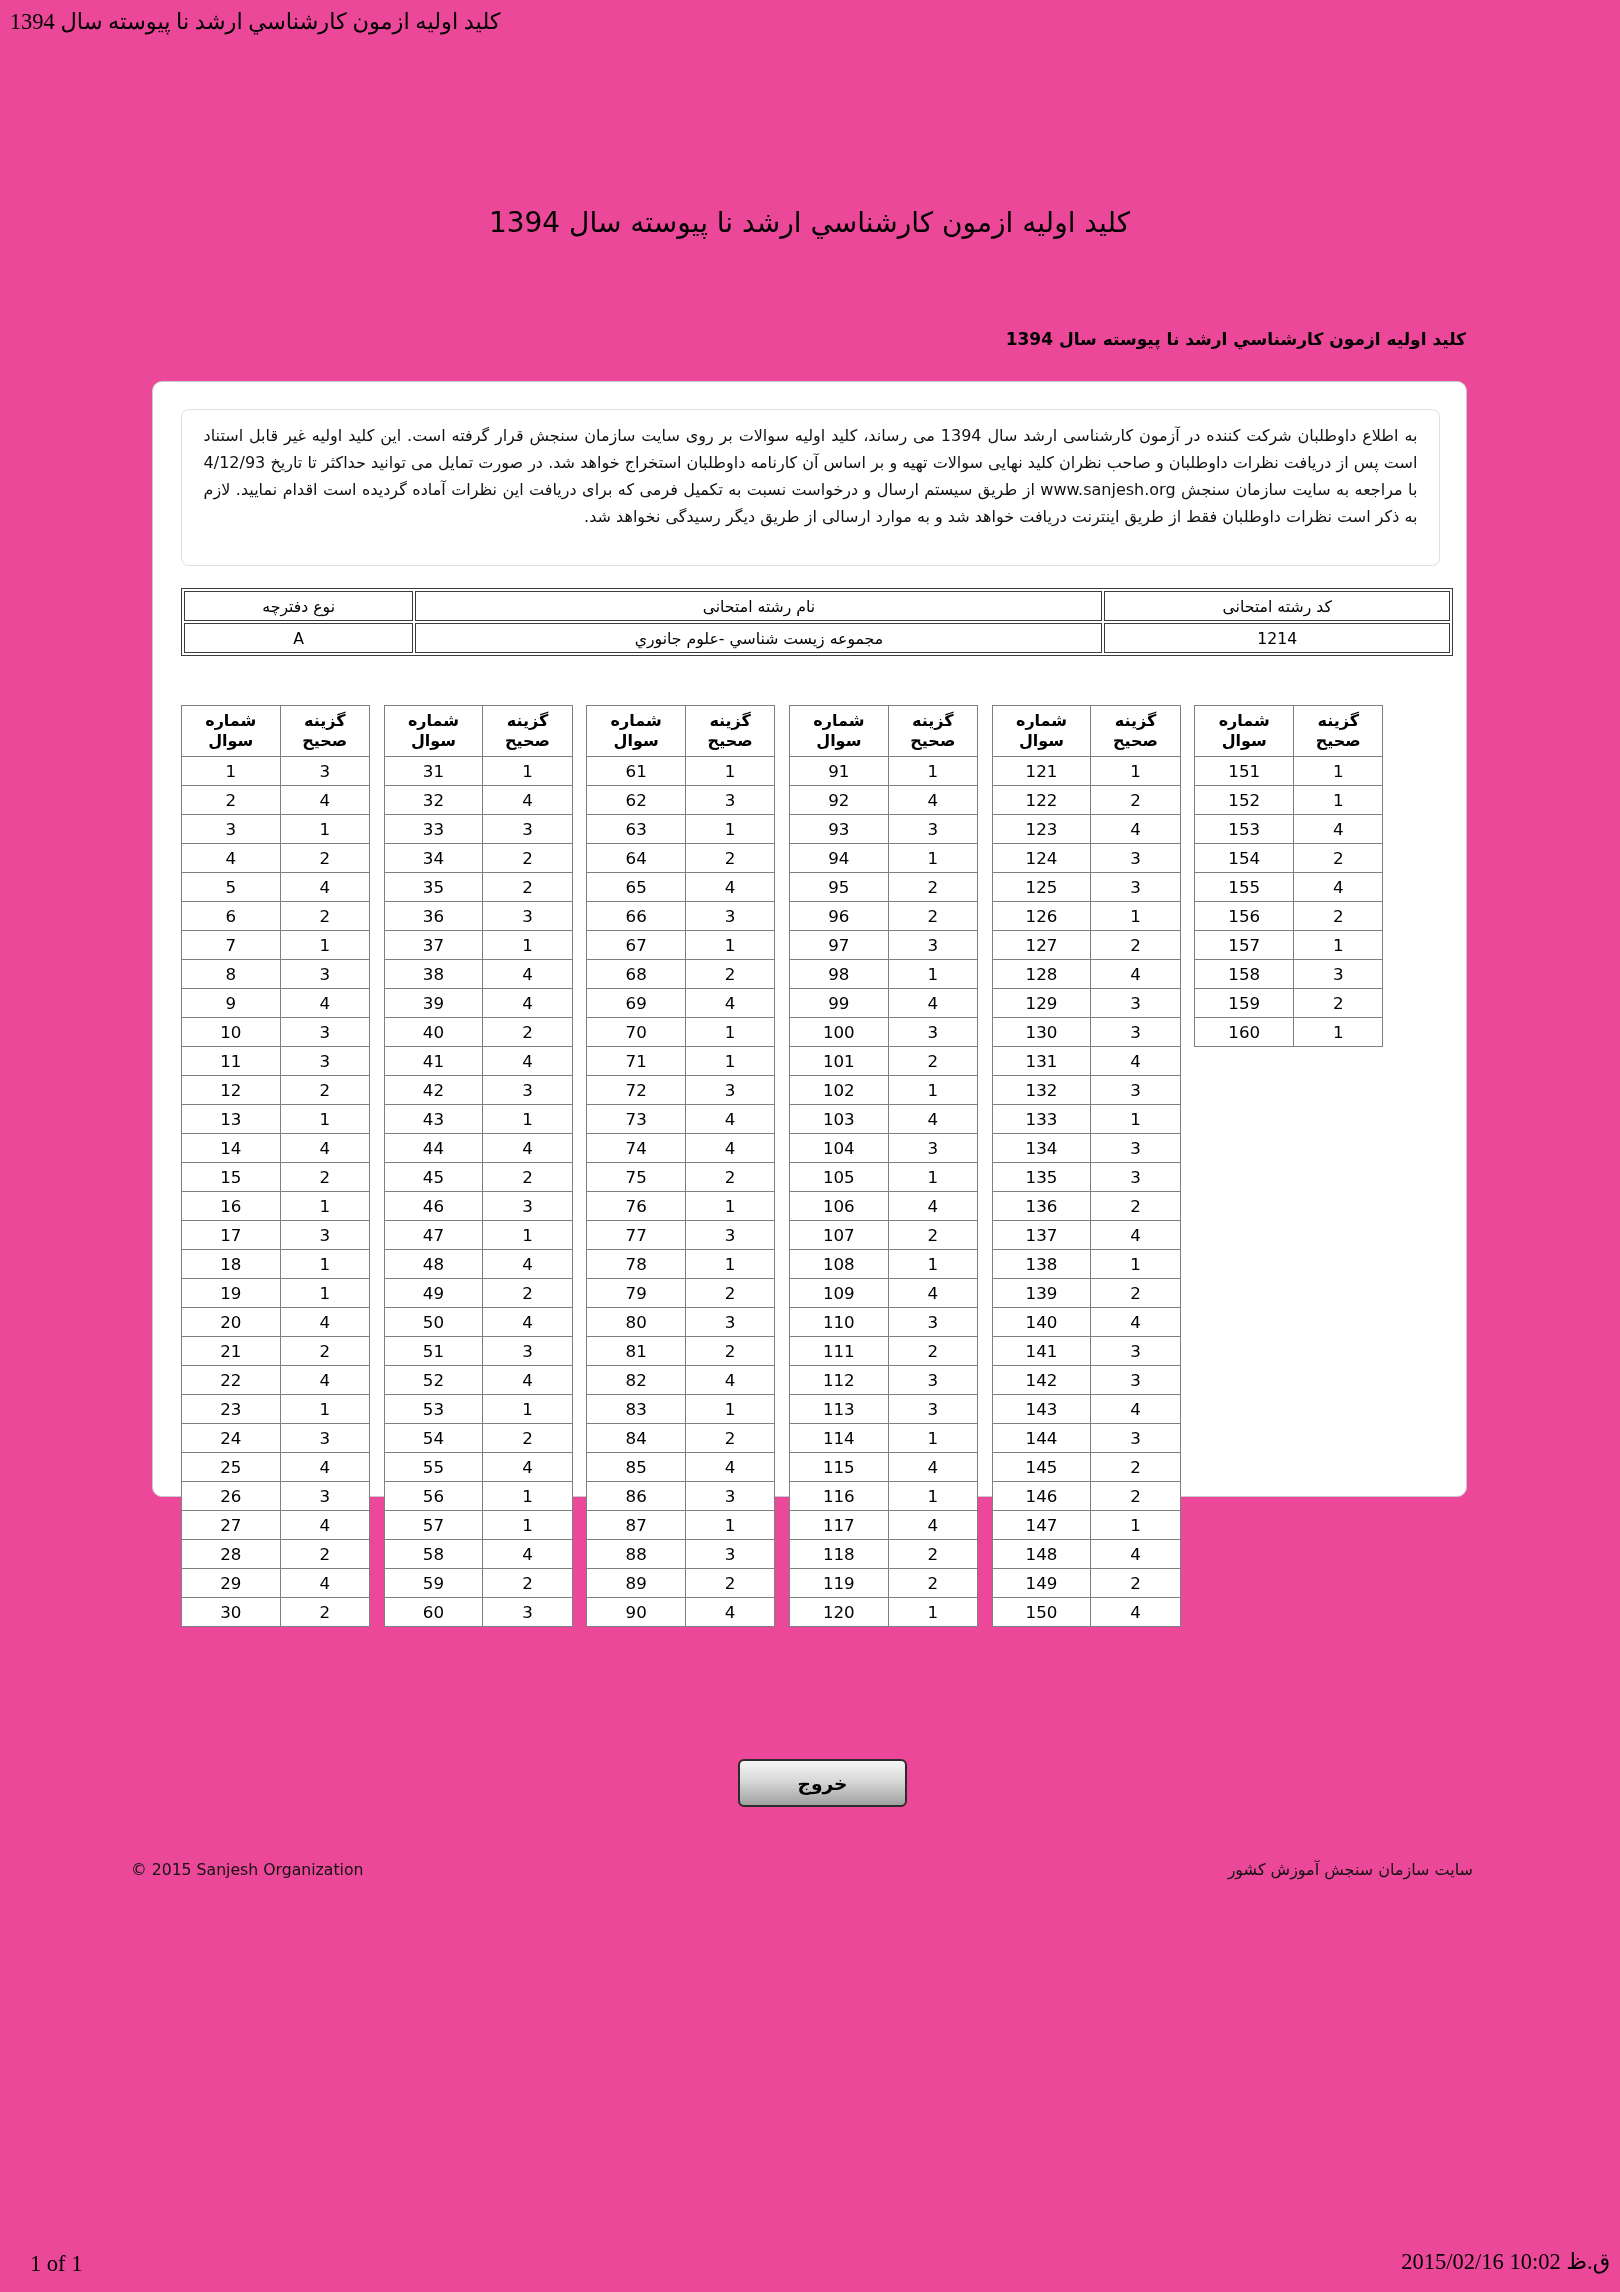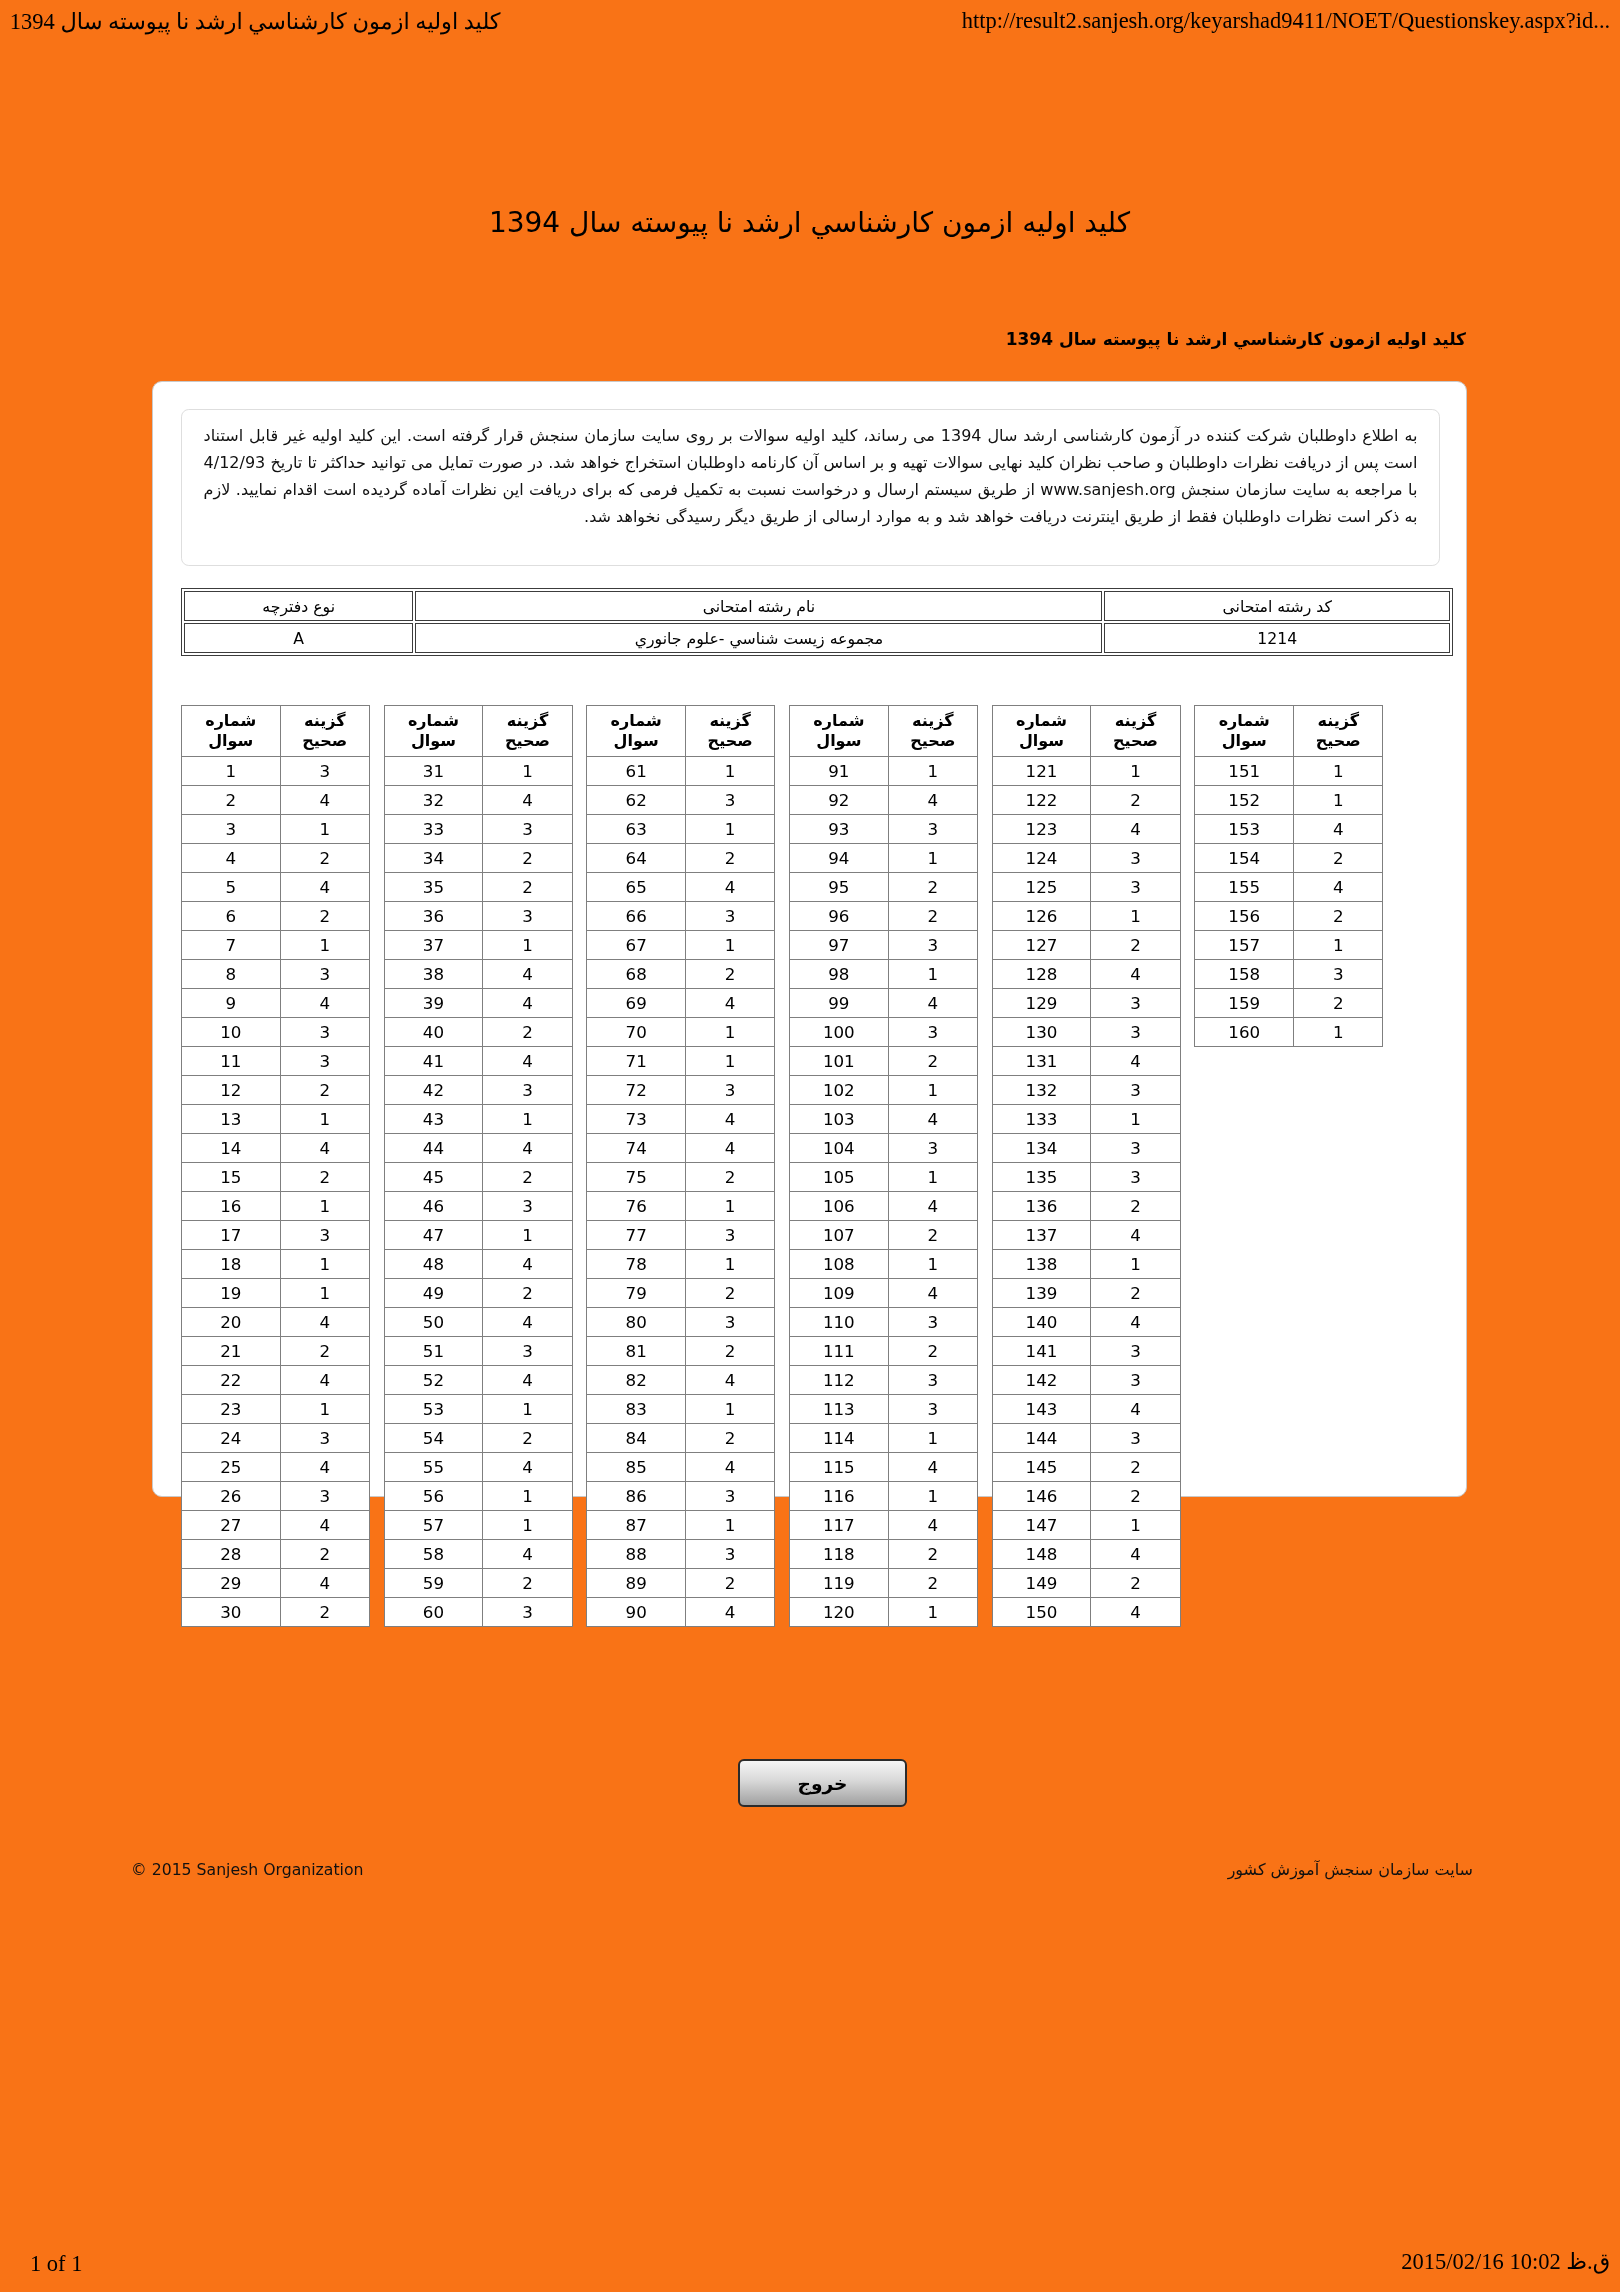--- a/index.html
+++ b/index.html
@@ -1,18 +1,18 @@
 <!DOCTYPE html>
 <html lang="fa"><head>
 <meta charset="utf-8">
 <style>
   * { margin:0; padding:0; box-sizing:border-box; }
   html,body { background:#ffffff; }
   .page {
-    position:relative; width:1620px; height:2293px; background:#f97316;
+    position:relative; width:1620px; height:2293px; background:#ec4899;
     font-family:"DejaVu Sans", sans-serif; color:#000; overflow:hidden;padding-left:44px;
   }
   
   .hdr-title {
     position:absolute; top:7.8px; left:9.8px; font-family:"Liberation Serif","DejaVu Serif",serif;
     font-size:22.5px; direction:rtl; white-space:nowrap;
   }
   .hdr-url {
     position:absolute; top:7.8px; right:9.8px; font-family:"Liberation Serif","DejaVu Serif",serif;
     font-size:22.5px; white-space:nowrap;
@@ -93,21 +93,20 @@
     position:absolute; right:9.8px; top:2248px; font-family:"Liberation Serif","DejaVu Serif",serif;
     font-size:22.5px; direction:ltr;
   }
 </style>
 </head>
 <body>
 
 <div class="page">
 
   <div class="hdr-title" dir="rtl">کلید اولیه ازمون کارشناسي ارشد نا پیوسته سال 1394</div>
-  <div class="hdr-url">http://result2.sanjesh.org/keyarshad9411/NOET/Questionskey.aspx?id...</div>
 
   <h1 class="main-title" dir="rtl">کلید اولیه ازمون کارشناسي ارشد نا پیوسته سال 1394</h1>
 
   <div class="subtitle" dir="rtl">کلید اولیه ازمون کارشناسي ارشد نا پیوسته سال 1394</div>
 
   <div class="outer-box">
 
     <div class="notice-box" dir="rtl">به اطلاع داوطلبان شرکت کننده در آزمون کارشناسی ارشد سال 1394 می رساند، کلید اولیه سوالات بر روی سایت سازمان سنجش قرار گرفته است. این کلید اولیه غیر قابل استناد است پس از دریافت نظرات داوطلبان و صاحب نظران کلید نهایی سوالات تهیه و بر اساس آن کارنامه داوطلبان استخراج خواهد شد. در صورت تمایل می توانید حداکثر تا تاریخ 4/12/93 با مراجعه به سایت سازمان سنجش www.sanjesh.org از طریق  سیستم ارسال و درخواست نسبت به تکمیل فرمی که برای دریافت این نظرات آماده گردیده است اقدام نمایید. لازم به ذکر است نظرات داوطلبان فقط از طریق اینترنت دریافت خواهد شد و به موارد ارسالی از طریق دیگر رسیدگی نخواهد شد.</div>
 
     <table class="info-table" dir="rtl">

